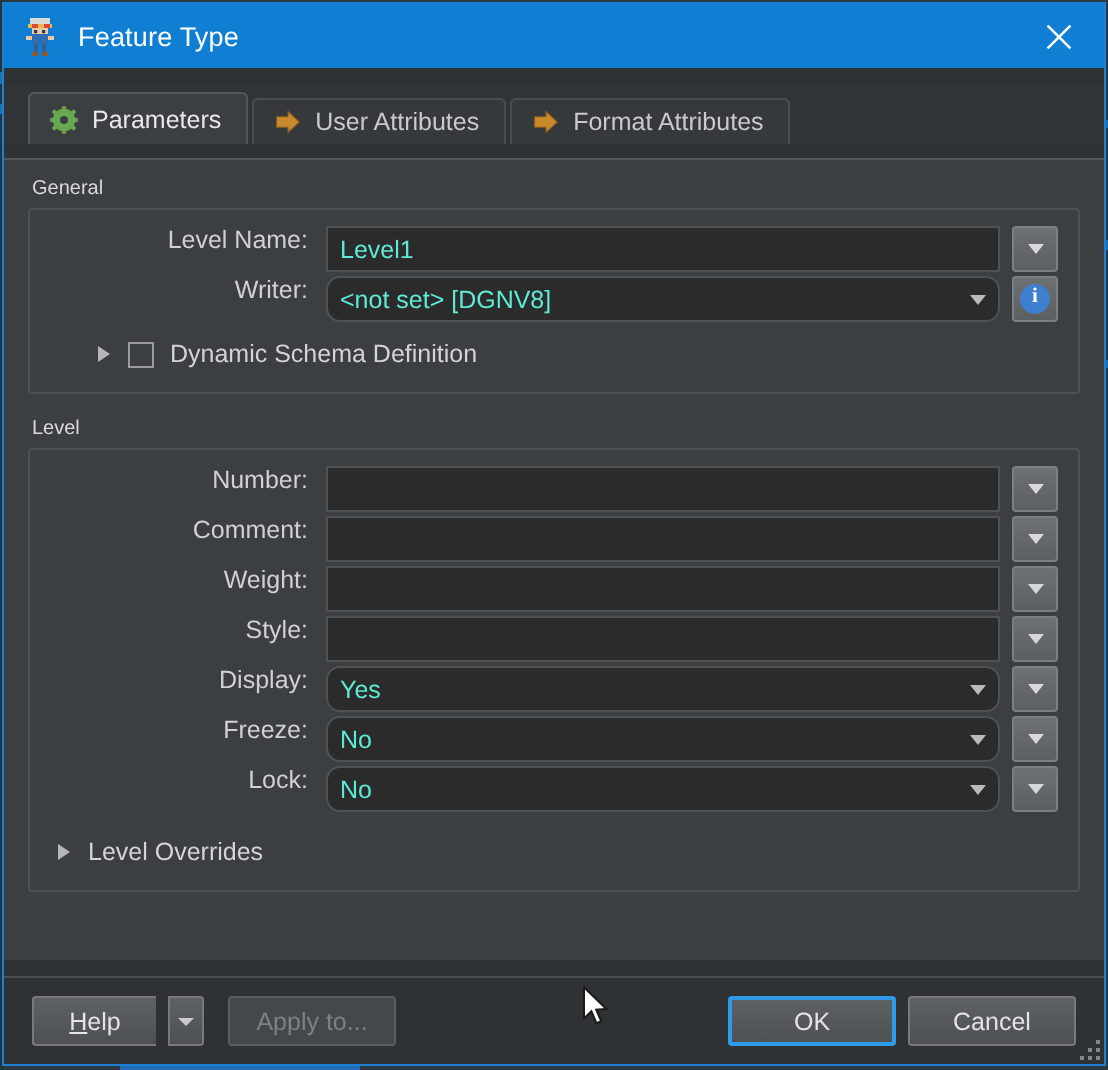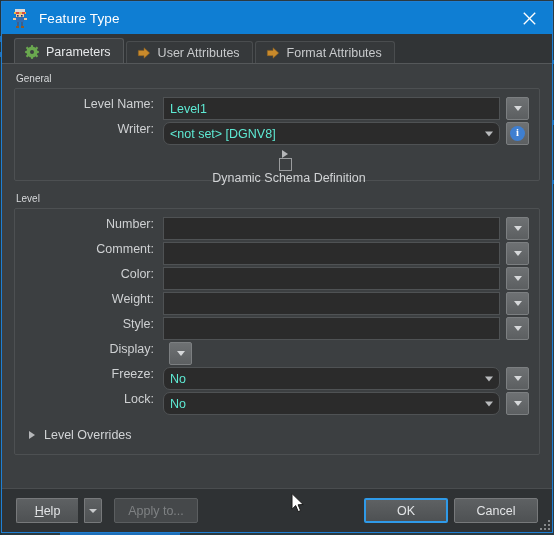--- a/index.html
+++ b/index.html
@@ -27,20 +27,21 @@
     position: absolute;
     left: 1px;
     top: 1px;
     width: 552px;
     height: 532px;
     box-sizing: border-box;
     border: 1px solid #1f7fd4;
     background: #2f3234;
     display: flex;
     flex-direction: column;
+    gap: 8px;
   }
   
   .titlebar {
     height: 32px;
     background: #0f7ed3;
     display: flex;
     align-items: center;
     flex: 0 0 auto;
     position: relative;
   }
@@ -441,21 +442,21 @@
             <div class="row-label">Writer:</div>
             <div class="field combo">
               <span>&lt;not set&gt; [DGNV8]</span>
               <span class="combo-arrow"></span>
             </div>
             <div class="infobtn">
               <span class="info-circle">i</span>
             </div>
           </div>
 
-          <div class="expander-row" style="margin-top:4px;flex-direction:column;">
+          <div class="expander-row" style="margin-top:4px;">
             <span class="expander-tri"></span>
             <span class="chk"></span>
             <span class="expander-label">Dynamic Schema Definition</span>
           </div>
 
         </div>
       </div>
 
       <div class="group">
         <div class="group-label">Level</div>
@@ -470,46 +471,43 @@
           </div>
 
           <div class="row">
             <div class="row-label">Comment:</div>
             <div class="field"></div>
             <div class="sidebtn">
                 <span class="tri"></span>
               </div>
           </div>
 
-          <div class="row">
-            <div class="row-label">Color:</div>
-            <div class="field"></div>
-            <div class="sidebtn">
-                <span class="tri"></span>
-              </div>
-          </div>
 
           <div class="row">
             <div class="row-label">Weight:</div>
             <div class="field"></div>
             <div class="sidebtn">
                 <span class="tri"></span>
               </div>
           </div>
 
           <div class="row">
             <div class="row-label">Style:</div>
             <div class="field"></div>
             <div class="sidebtn">
                 <span class="tri"></span>
               </div>
           </div>
 
           <div class="row">
             <div class="row-label">Display:</div>
+            <div class="field combo">
+              <span>Yes</span>
+              <span class="combo-arrow"></span>
+            </div>
             <div class="sidebtn">
                 <span class="tri"></span>
               </div>
           </div>
 
           <div class="row">
             <div class="row-label">Freeze:</div>
             <div class="field combo">
               <span>No</span>
               <span class="combo-arrow"></span>

